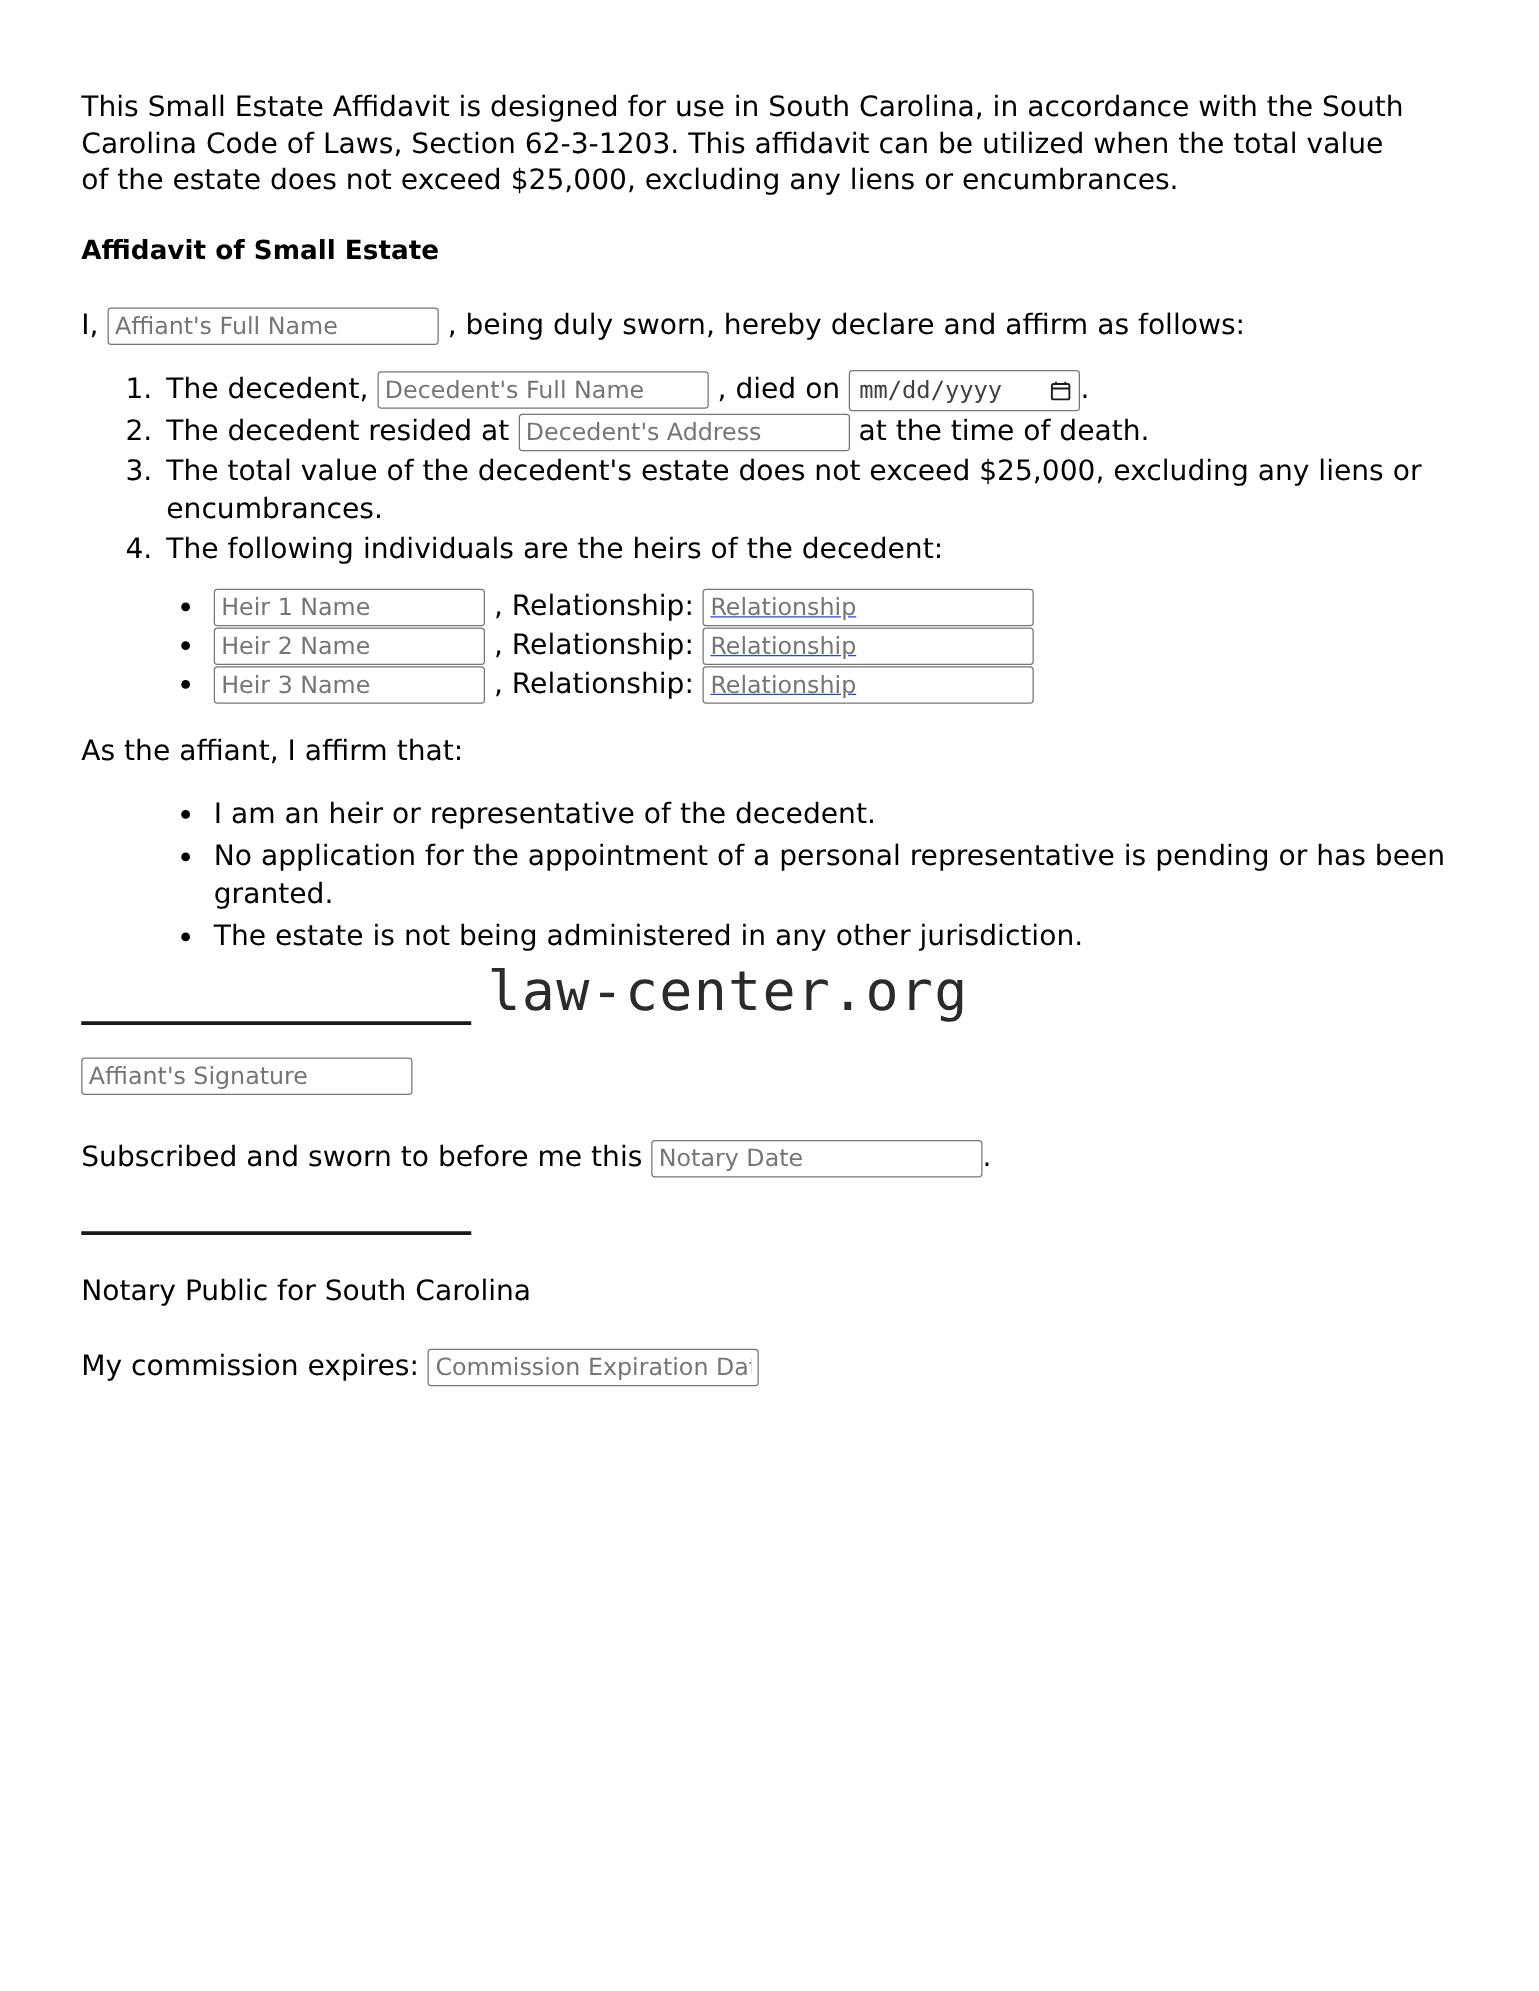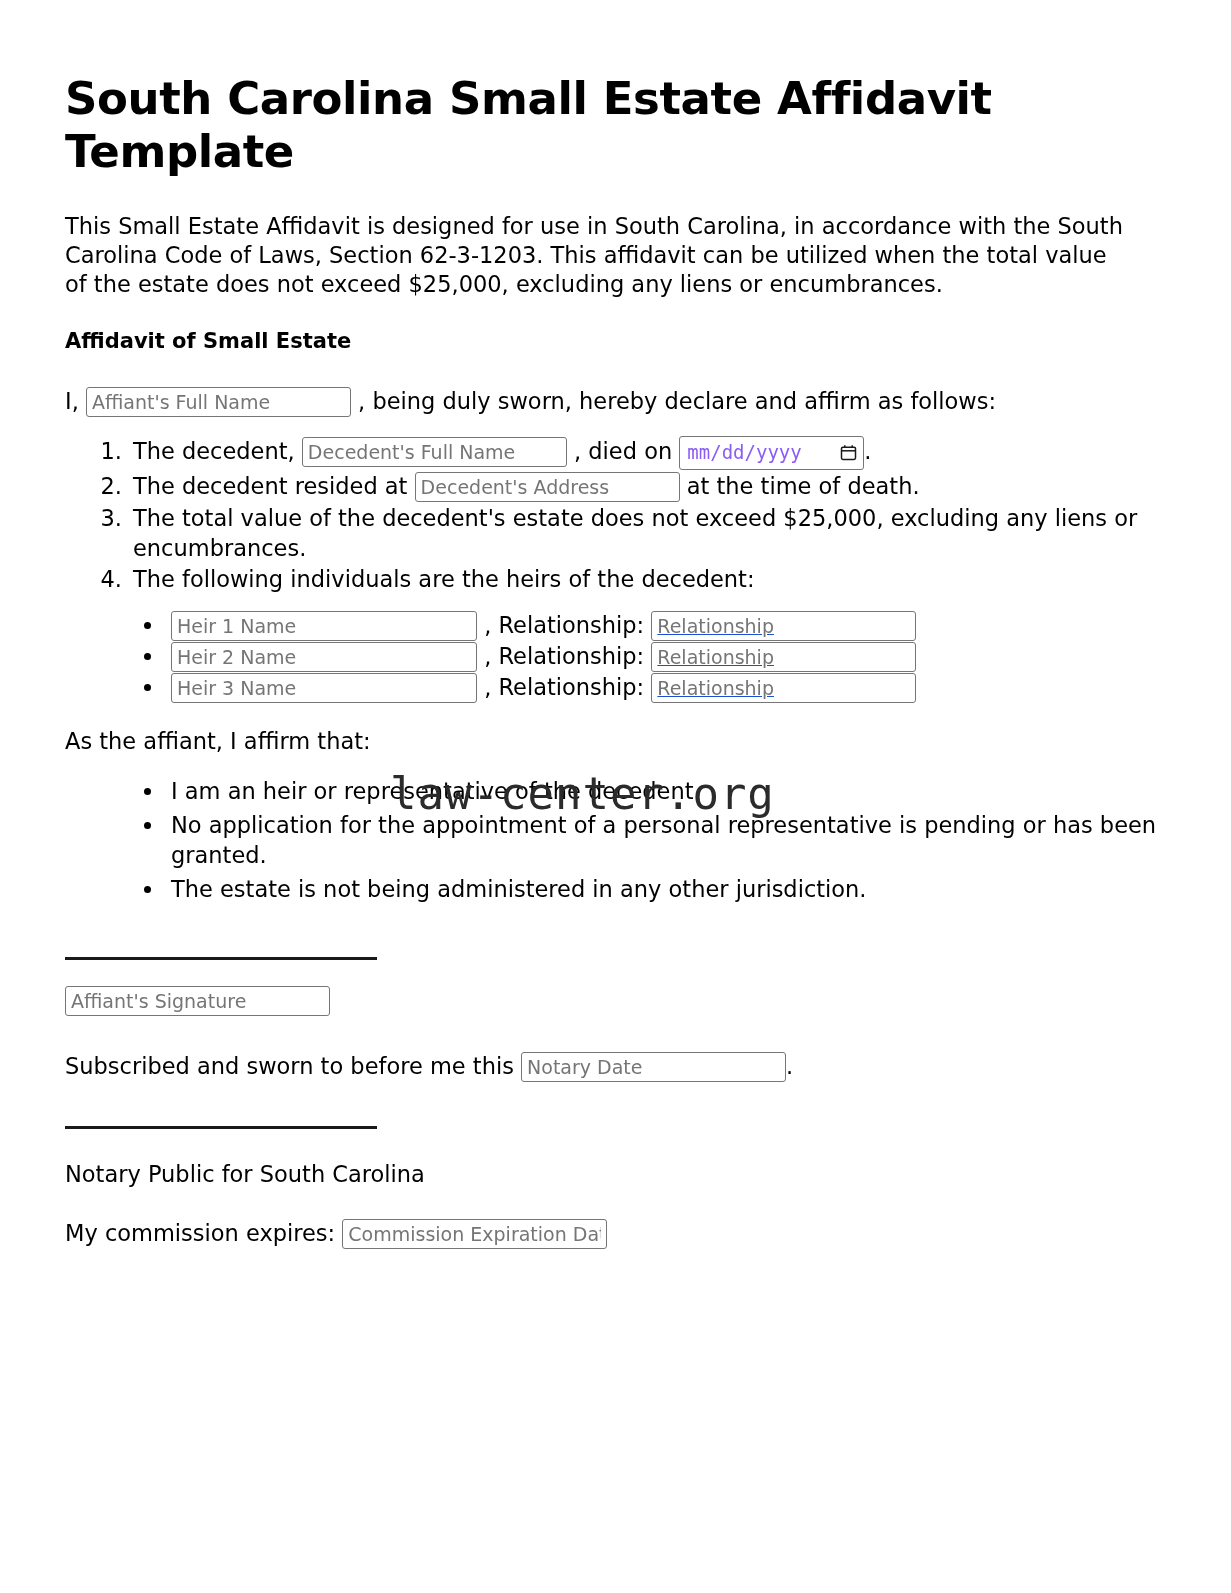--- a/index.html
+++ b/index.html
@@ -104,21 +104,21 @@
     outline: none;
   }
   input.field::placeholder {
     color: #757575;
     opacity: 1;
   }
 
   .w-affiant      { width: 265px; }
   .w-decedent     { width: 265px; }
   .w-address      { width: 265px; }
-  .w-heir         { width: 306px; }
+  .w-heir         { width: 217px; }
   .w-relationship { width: 265px; text-decoration: underline; }
   .w-date-signed  { width: 265px; }
   .w-signature    { width: 265px; }
   .w-notary-date  { width: 265px; }
   .w-commission   { width: 265px; }
 
   
   .date-input {
     display: inline-flex;
     align-items: center;
@@ -127,21 +127,21 @@
     border: 1px solid #767676;
     border-radius: 3px;
     background: #ffffff;
     padding: 3px 6px 3px 7px;
     box-sizing: border-box;
     vertical-align: baseline;
   }
   .date-input .date-text {
     font-family: "DejaVu Sans Mono", "Liberation Mono", monospace;
     font-size: 19px;
-    color: #8b5cf6;
+    color: #404040;
     letter-spacing: 0px;
     white-space: nowrap;
   }
   .date-input .cal-icon {
     display: inline-block;
     margin-left: 10px;
     line-height: 0;
   }
 
   
@@ -176,21 +176,20 @@
     pointer-events: none;
     user-select: none;
     z-index: 5;
   }
 </style>
 </head>
 <body>
 
 <div class="page">
 
-  <h1 class="doc-title">South Carolina Small Estate Affidavit Template</h1>
 
   <p class="intro">This Small Estate Affidavit is designed for use in South Carolina, in accordance with the South Carolina Code of Laws, Section 62-3-1203. This affidavit can be utilized when the total value of the estate does not exceed $25,000, excluding any liens or encumbrances.</p>
 
   <h2 class="section-heading">Affidavit of Small Estate</h2>
 
   <p class="body-line">
     <span>I,</span>
     <input class="field w-affiant" type="text" placeholder="Affiant's Full Name" style="">
     <span>, being duly sworn, hereby declare and affirm as follows:</span>
   </p>

